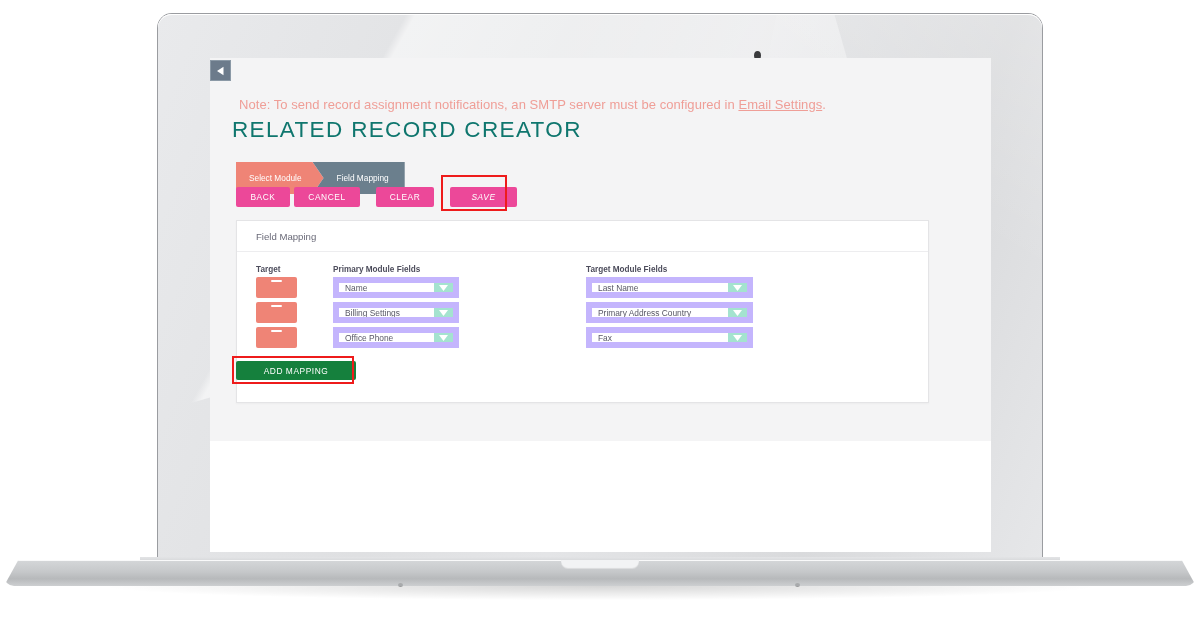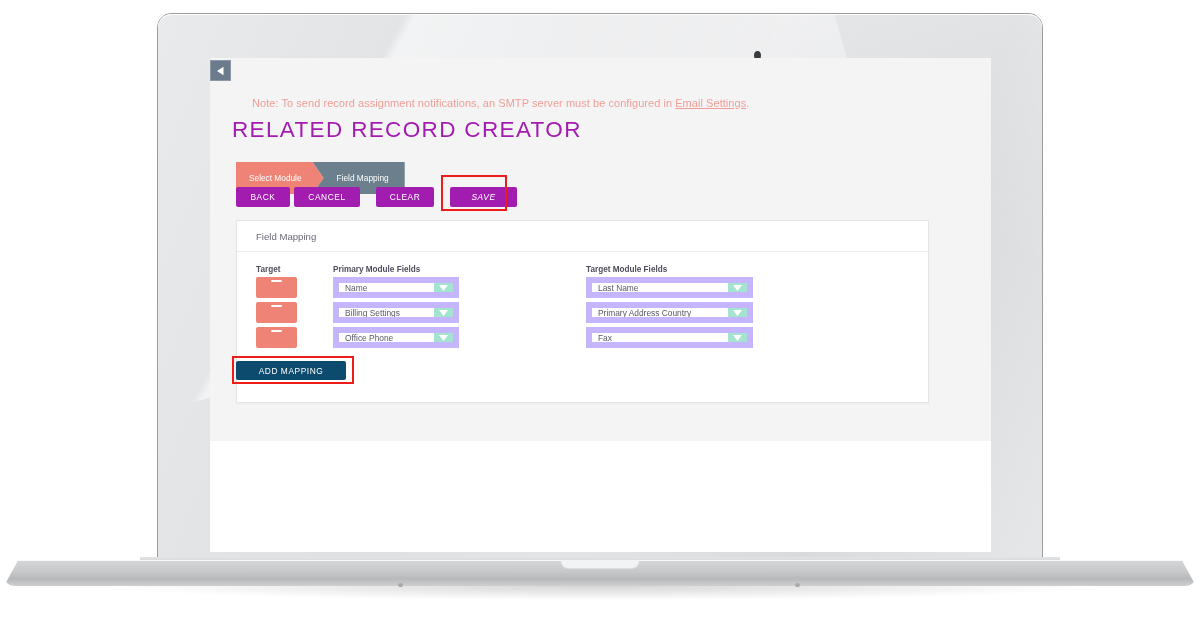--- a/index.html
+++ b/index.html
@@ -135,36 +135,36 @@
     border: 1px solid #8b99a6;
     box-sizing: border-box;
     display: flex; align-items: center; justify-content: center;
     z-index: 5;
     cursor: pointer;
   }
   .back-tab svg { display: block; }
 
   .note {
     position: absolute;
-    left: 42px; top: 39px;
-    font-size: 11px;
+    left: 29px; top: 39px;
+    font-size: 13px;
     color: #ef9e97;
     letter-spacing: 0.05px;
     white-space: nowrap;
   }
   .note a {
     color: #ef9e97;
     text-decoration: underline;
   }
 
   .page-title {
     position: absolute;
     left: 22px; top: 59px;
     font-size: 22.5px;
-    color: #a21caf;
+    color: #0f766e;
     letter-spacing: 1.35px;
     font-weight: 400;
     white-space: nowrap;
   }
 
   
   .steps {
     position: absolute;
     left: 26px; top: 104px;
     display: flex;
@@ -197,21 +197,21 @@
   
   .btn-row {
     position: absolute;
     left: 26px; top: 129px;
     height: 20px;
   }
   .btn {
     position: absolute;
     top: 0;
     height: 20px;
-    background: #a21caf;
+    background: #ec4899;
     color: #ffffff;
     font-size: 8.4px;
     letter-spacing: 0.55px;
     border: none;
     border-radius: 2px;
     display: flex;
     align-items: center;
     justify-content: center;
     cursor: pointer;
     font-family: "Liberation Sans", sans-serif;
@@ -320,22 +320,22 @@
   .sel-arrow svg { display: block; }
   .sel.p { left: 96px; width: 126px; }
   .sel.t { left: 349px; width: 167px; }
   .sel.row0 { top: 56px; }
   .sel.row1 { top: 81px; }
   .sel.row2 { top: 106px; }
 
   .btn-add {
     position: absolute;
     left: 26px; top: 303px;
-    width: 110px; height: 19px;
-    background: #0c4a6e;
+    width: 120px; height: 19px;
+    background: #15803d;
     color: #ffffff;
     border: none;
     border-radius: 2px;
     font-size: 8.4px;
     letter-spacing: 0.55px;
     display: flex; align-items: center; justify-content: center;
     cursor: pointer;
     font-family: "Liberation Sans", sans-serif;
     padding: 0;
   }

